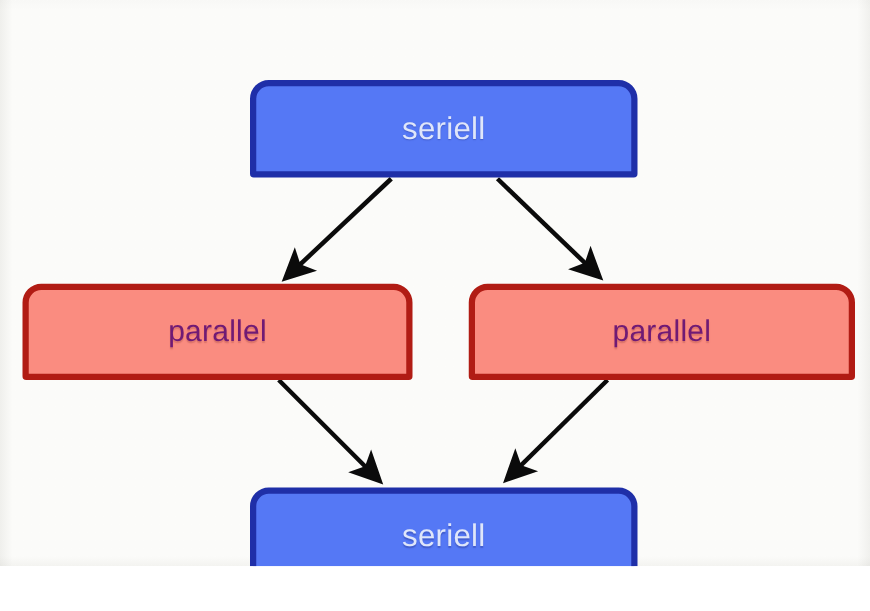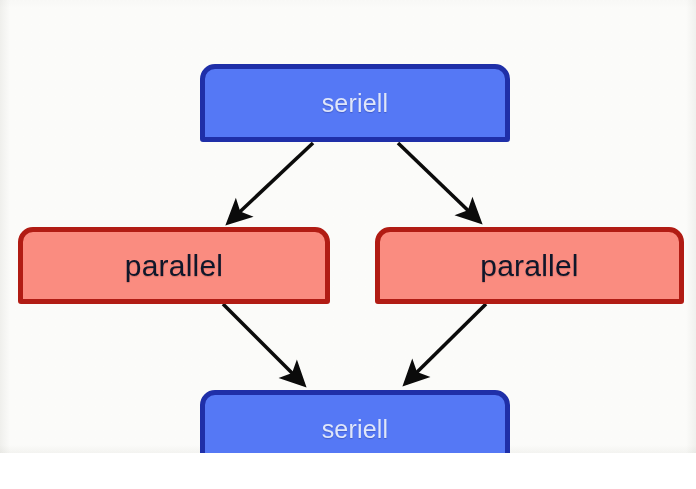--- a/index.html
+++ b/index.html
@@ -51,22 +51,22 @@
     border-color: #1f2fa8;
     border-width: 5px;
     color: #dfe6fa;
     font-size: 25px;
     text-shadow: 0 1px 1px rgba(30,40,120,0.35);
   }
   .node-parallel {
     background: #fa8c80;
     border-color: #b11c14;
     border-width: 5px;
-    color: #0f172a;
-    font-size: 30px;
+    color: #701a75;
+    font-size: 24px;
     text-shadow: 0 1px 1px rgba(120,40,30,0.25);
   }
   .node-label {
     pointer-events: none;
   }
   #node-serial-top   { left: 200px; top: 64px;  width: 310px; height: 78px; }
   #node-parallel-left{ left: 18px;  top: 227px; width: 312px; height: 77px; }
   #node-parallel-right{left: 375px; top: 227px; width: 309px; height: 77px; }
   #node-serial-bottom{ left: 200px; top: 390px; width: 310px; height: 78px; }
 </style>

